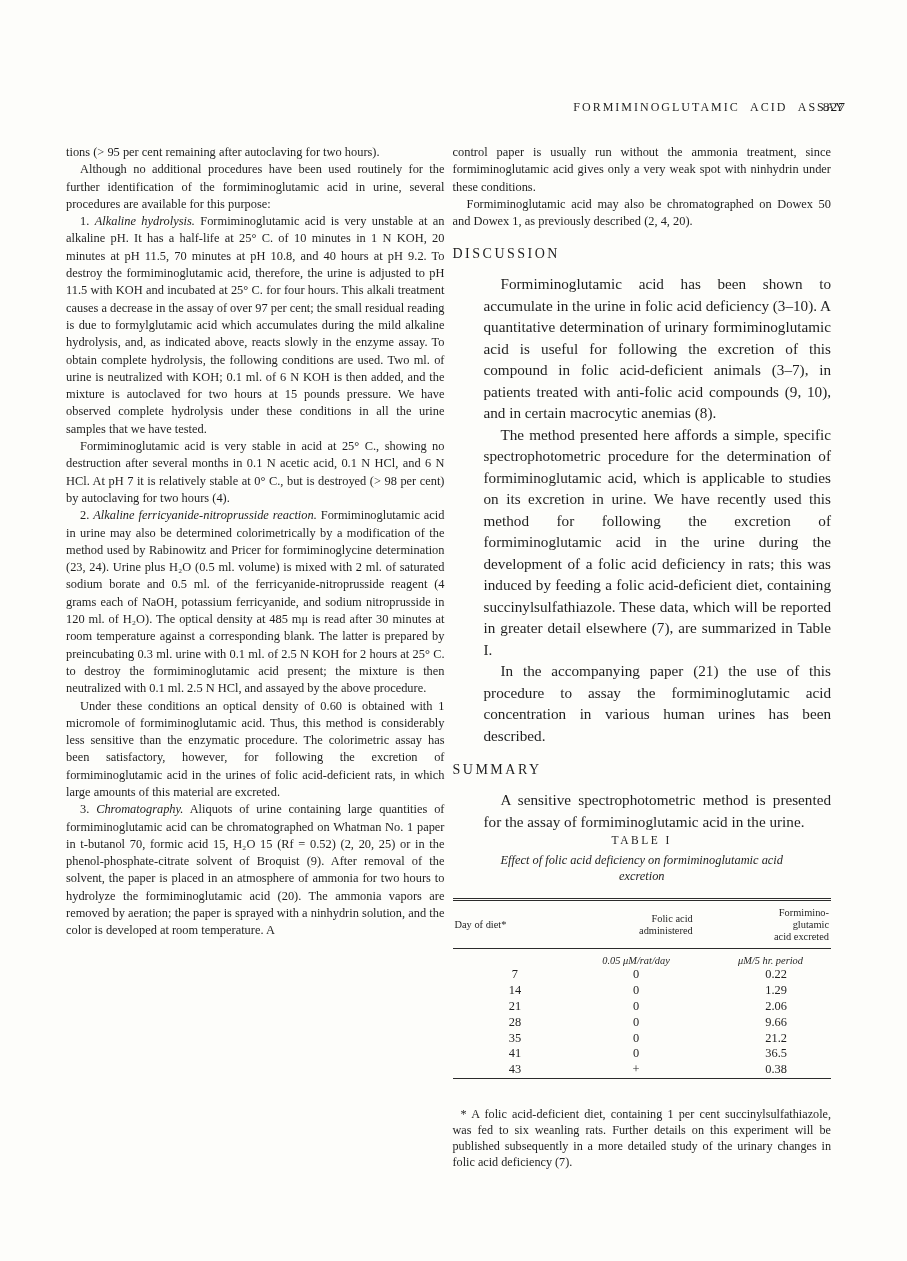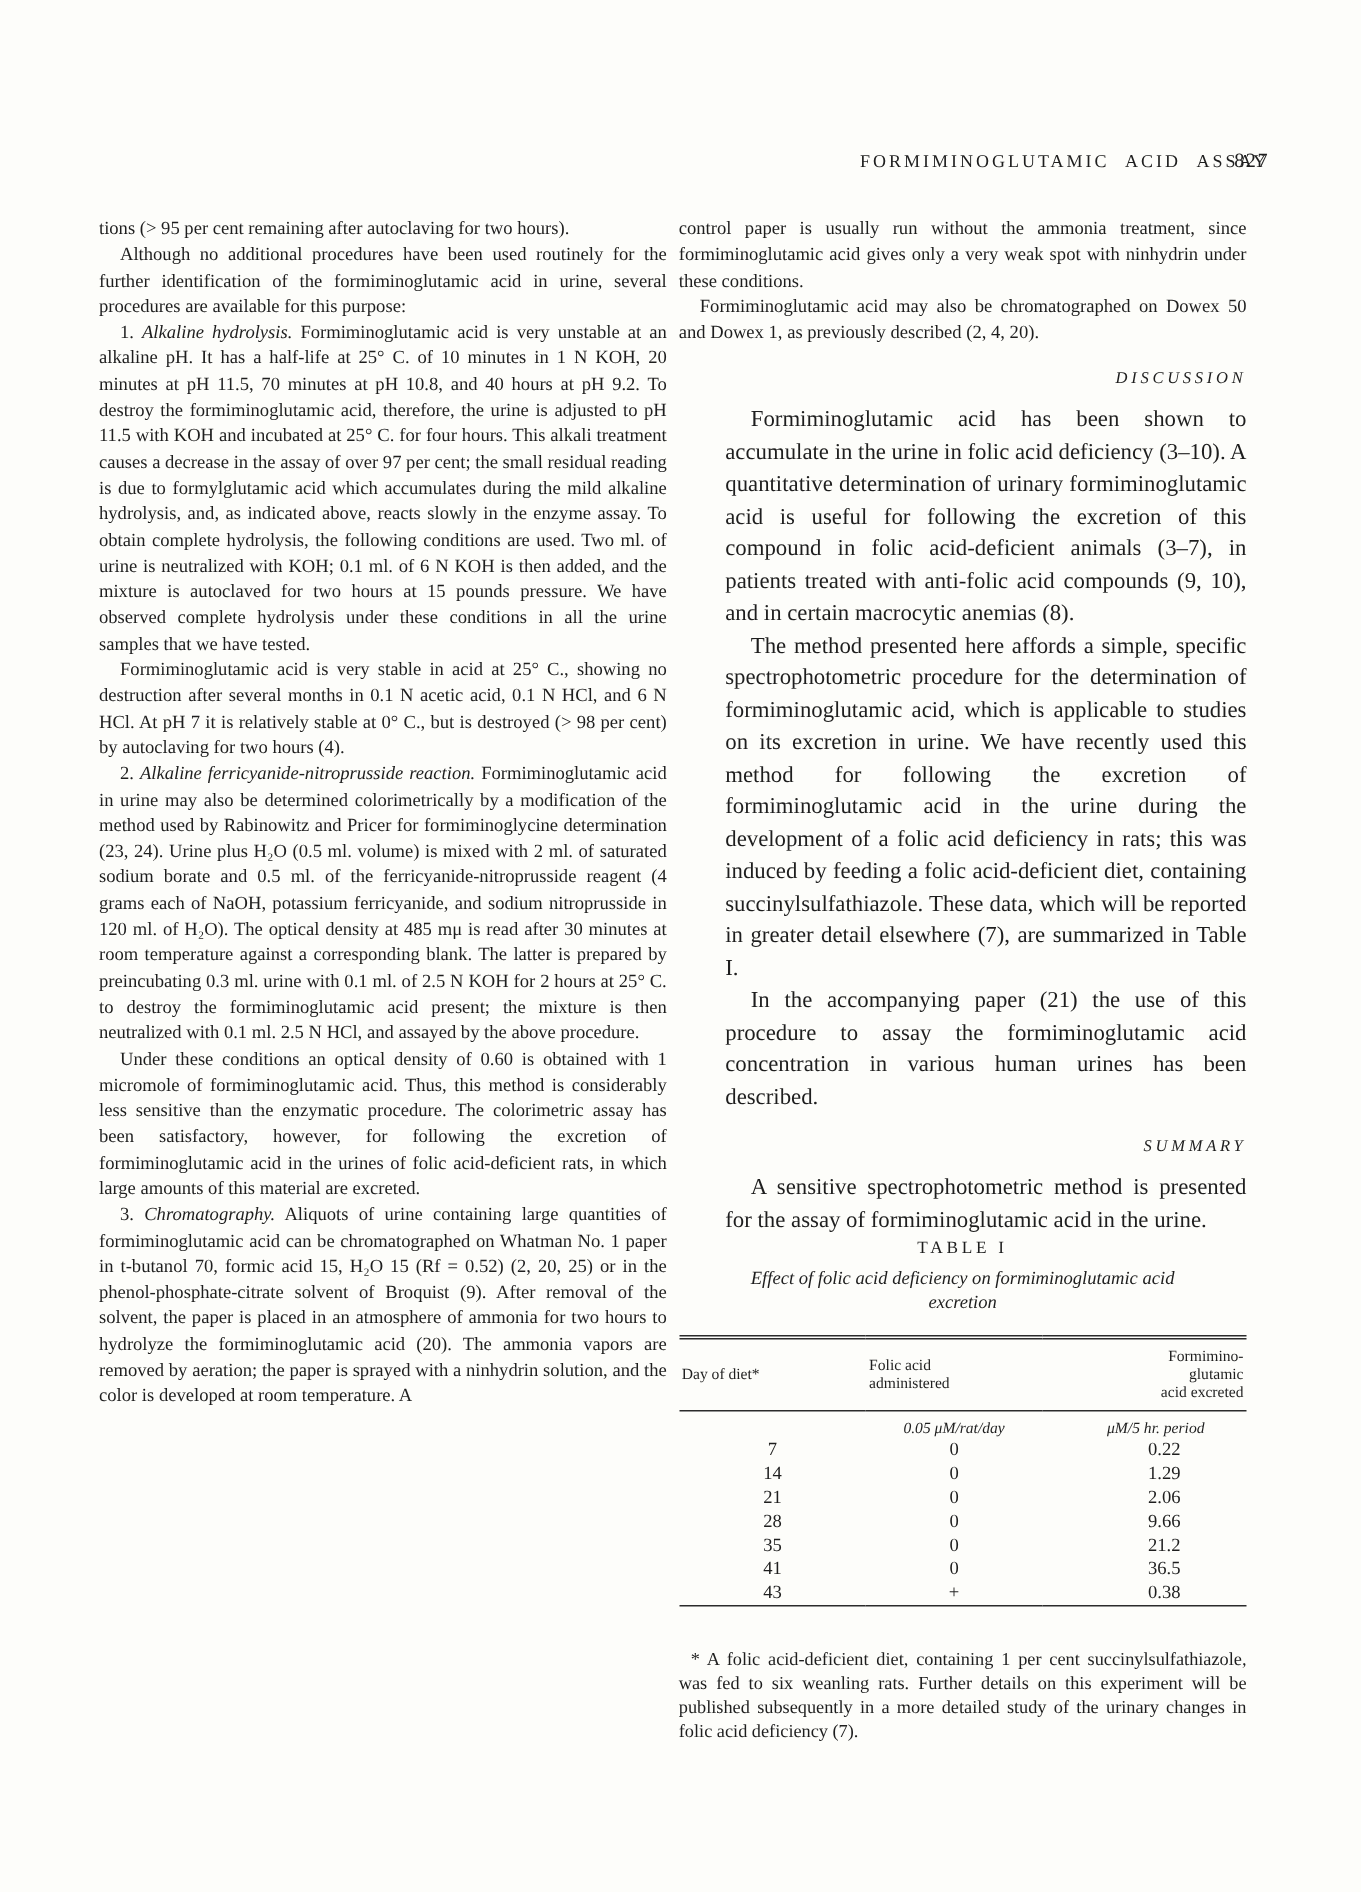--- a/index.html
+++ b/index.html
@@ -52,26 +52,25 @@
     text-indent: 14px;
   }
   .noindent { text-indent: 0; }
   .body-text {
     font-size: 15.2px;
     line-height: 21.5px;
     text-indent: 17px;
     margin-left: 31px;
   }
   .section-heading {
-    text-align: right;
+    text-align: left;
     text-indent: 0;
-    font-size: 11px;
+    font-size: 14px;
     letter-spacing: 2.5px;
     margin: 16px 0 11px 0;
-    font-style: italic;
   }
   .table-block { margin-top: 2px; }
   .table-label {
     text-align: center;
     font-size: 11.5px;
     letter-spacing: 2.5px;
     margin-bottom: 7px;
   }
   .table-caption {
     text-align: center;
@@ -89,21 +88,21 @@
   table.data thead th {
     font-weight: normal;
     font-size: 10.4px;
     line-height: 12px;
     padding: 6px 2px 5px 2px;
     border-bottom: 1px solid #2b2b2b;
     white-space: pre-line;
     vertical-align: middle;
   }
   th.col-day   { text-align: left; width: 33%; }
-  th.col-folic { text-align: left; width: 31%; }
+  th.col-folic { text-align: right; width: 31%; }
   th.col-excr  { text-align: right; width: 36%; padding-right: 18px; }
   tr.units td {
     font-style: italic;
     font-size: 10.4px;
     padding-top: 5px;
     line-height: 13px;
   }
   tr.units td.u-folic { text-align: center; }
   tr.units td.u-excr  { text-align: right; padding-right: 28px; }
   tbody td {

